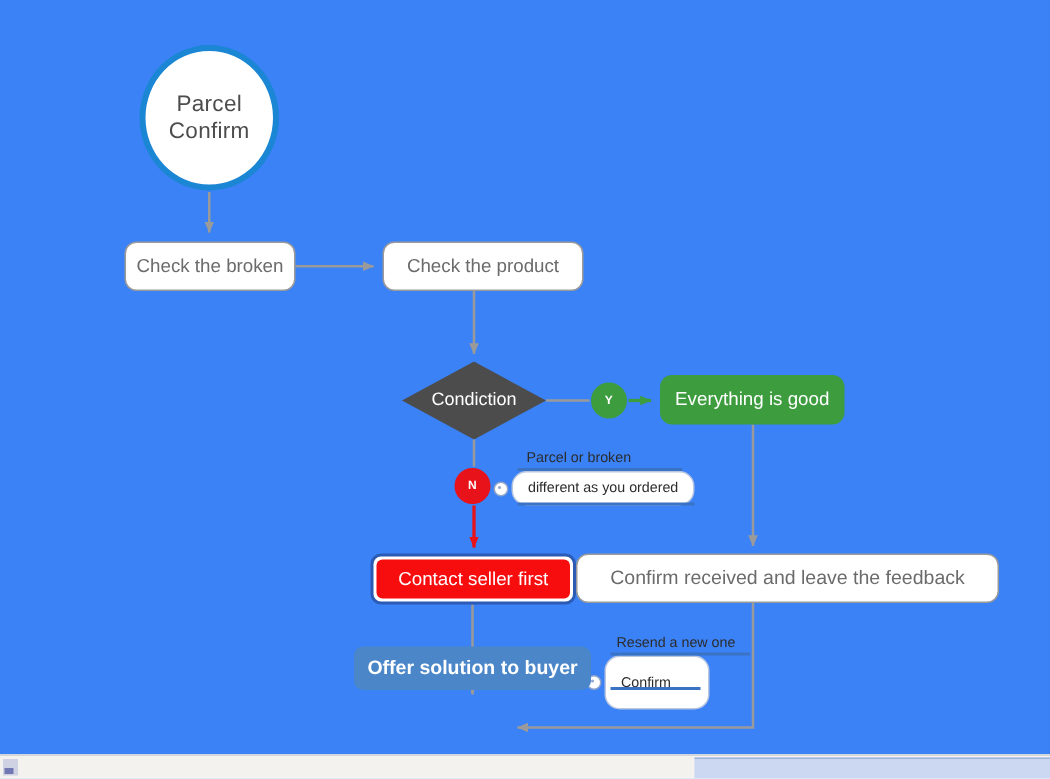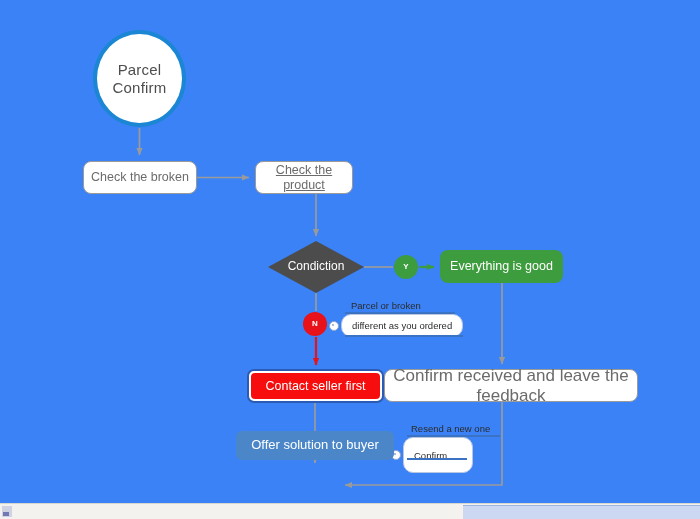--- a/index.html
+++ b/index.html
@@ -61,23 +61,23 @@
 
   
   .proc {
     border: 1.6px solid #9a9a9a;
     border-radius: 8px;
     background: #ffffff;
     color: #6b6b6b;
     font-size: 12.5px;
   }
   #n-check-parcel  { left: 83px;  top: 161px; width: 114px; height: 33px; }
-  #n-check-product { left: 255px; top: 161px; width: 98px; height: 33px; text-decoration: underline; }
-  #n-confirm       { left: 384px; top: 369px; width: 254px; height: 33px;
-                     border-width: 1.8px; font-size: 17px; }
+  #n-check-product { left: 255px; top: 161px; width: 134px; height: 33px; }
+  #n-confirm       { left: 384px; top: 369px; width: 282px; height: 33px;
+                     border-width: 1.8px; font-size: 13px; }
 
   
   #n-condition {
     left: 268px;
     top: 241px;
     width: 96px;
     height: 52px;
     color: #ffffff;
     font-size: 12px;
     z-index: 3;
@@ -139,21 +139,21 @@
     color: #ffffff;
     font-size: 12.5px;
   }
   #n-offer {
     left: 236px; top: 431px;
     width: 158px; height: 29px;
     background: #4a86c8;
     border-radius: 6px;
     color: #ffffff;
     font-size: 13px;
-    font-weight: normal;
+    font-weight: bold;
     z-index: 3;
   }
   #n-stop {
     left: 293px; top: 466px;
     width: 43px; height: 43px;
     background: #0f9b8e;
     border-radius: 50%;
     color: #ffffff;
     font-size: 12px;
     font-weight: bold;

